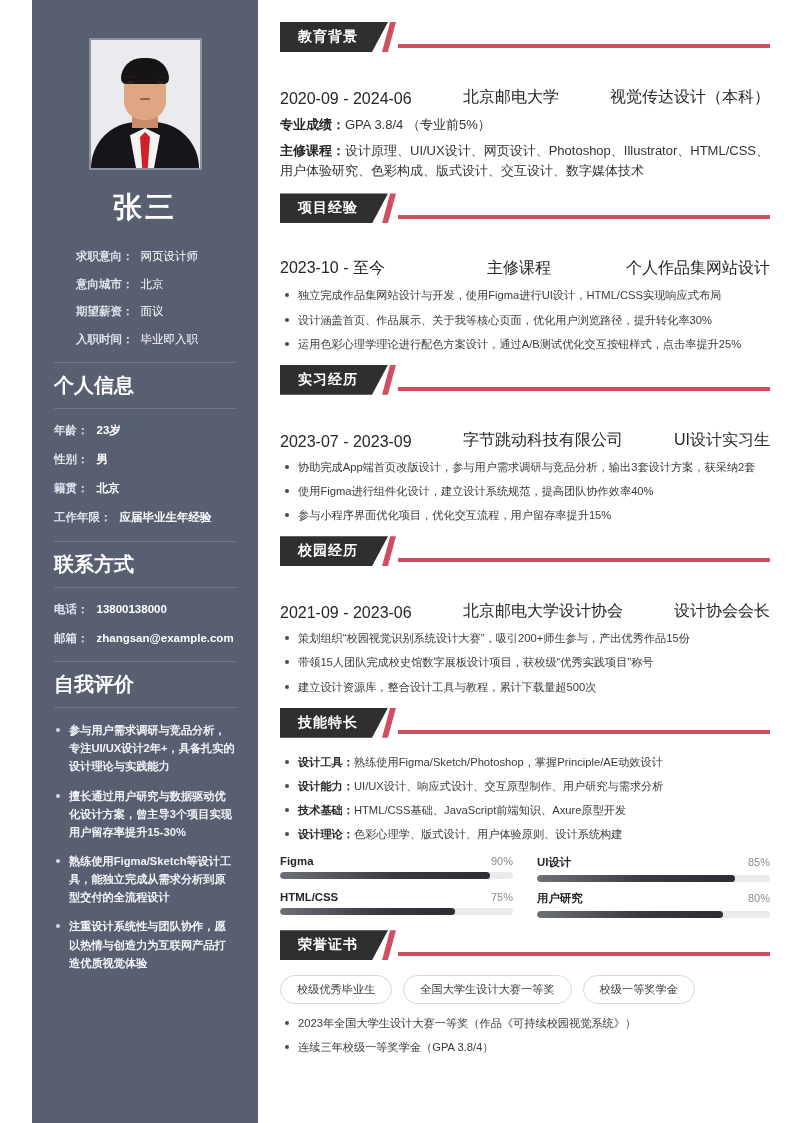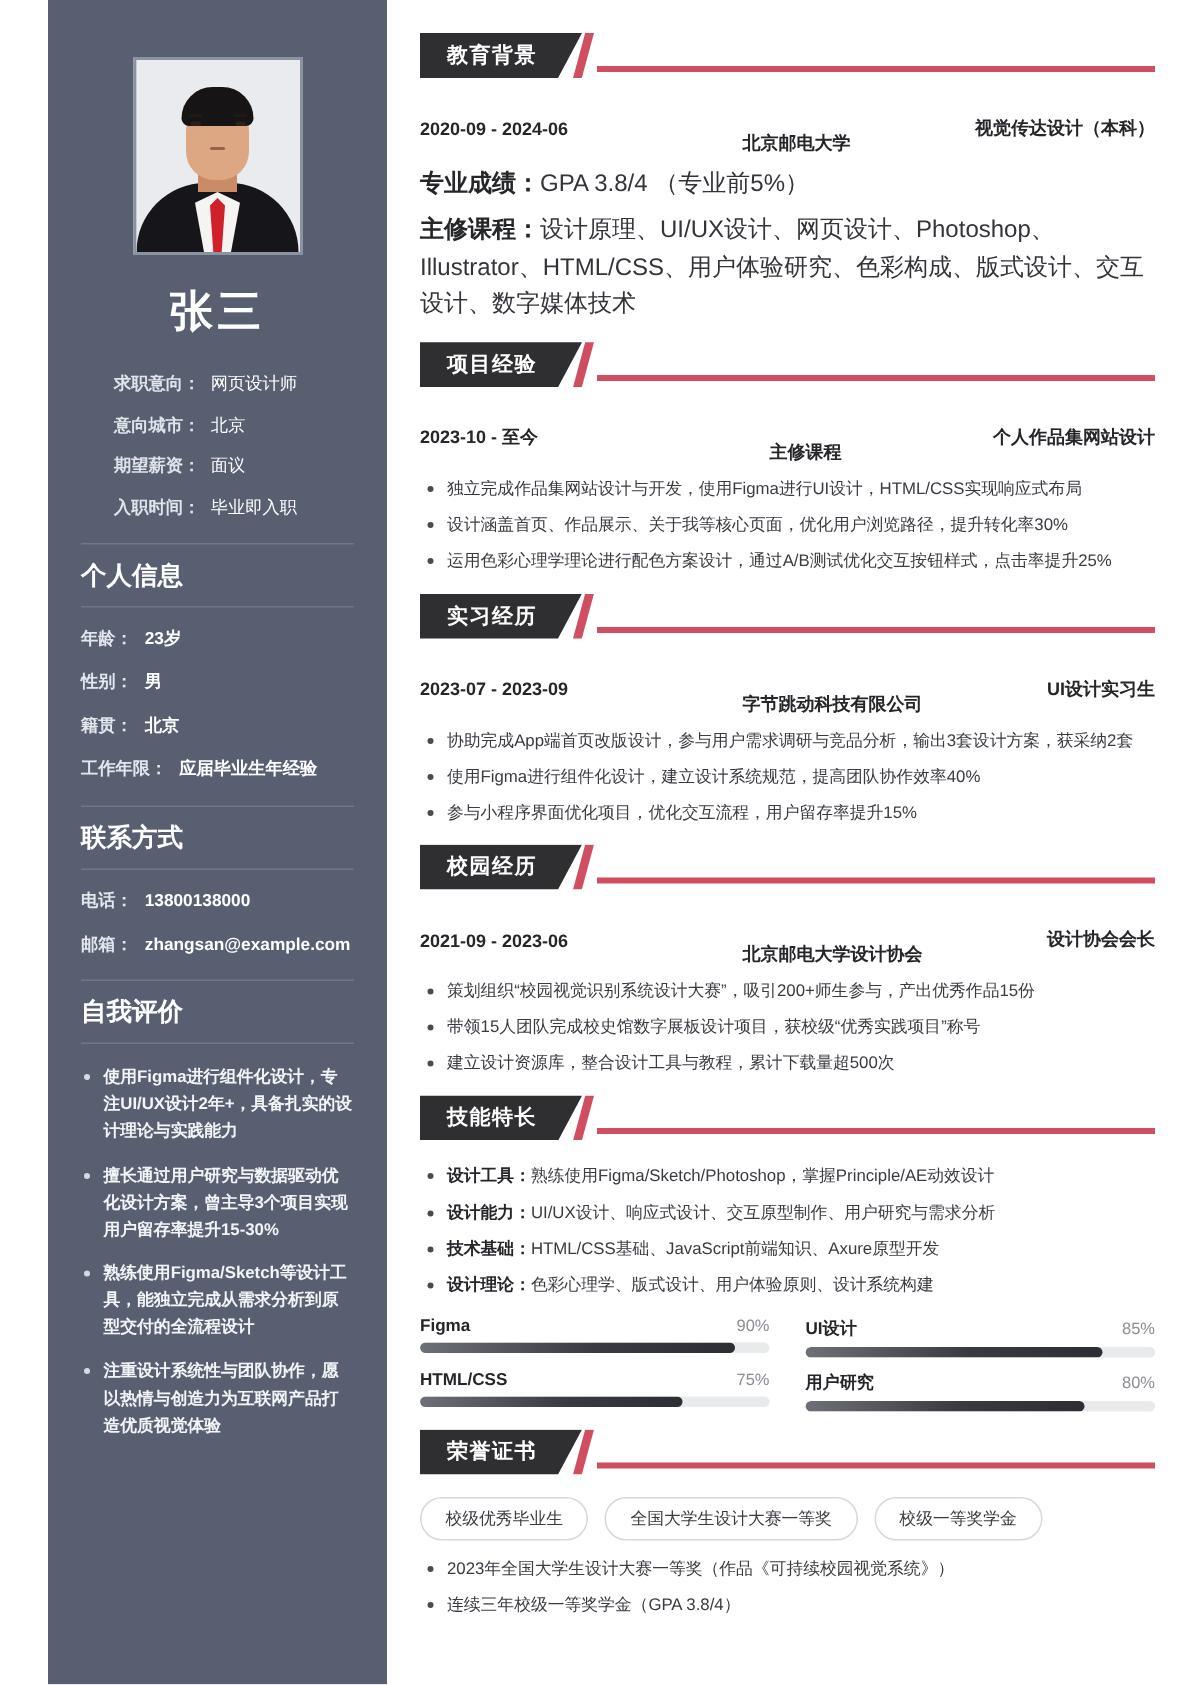--- a/index.html
+++ b/index.html
@@ -85,21 +85,21 @@
     display: flex; font-size: 11.5px; line-height: 1.45;
     margin-bottom: 11px;
   }
   .kv .k { font-weight: 700; color: #dfe3ea; white-space: nowrap; }
   .kv .v { font-weight: 400; color: #ffffff; margin-left: 7px; word-break: break-all; }
   .intent { padding: 0 4px; }
   .intent .kv { justify-content: flex-start; padding-left: 18px; }
 
   .side-sec { margin-top: 14px; }
   .side-sec-title {
-    font-size: 17px; font-weight: 700; color: #ffffff;
+    font-size: 20px; font-weight: 700; color: #ffffff;
     padding: 9px 0;
     border-top: 1px solid #6f7788;
     border-bottom: 1px solid #6f7788;
     margin-bottom: 13px;
   }
 
   .side-kv { display:flex; font-size: 11.5px; margin-bottom: 12px; line-height:1.5; }
   .side-kv .k { font-weight: 700; color: #e2e6ed; white-space: nowrap; }
   .side-kv .v { font-weight: 700; color: #ffffff; margin-left: 8px; word-break: break-all; }
 
@@ -146,29 +146,29 @@
     position: absolute; top: 0; height: 30px; width: 14px;
     background: #cf4f60;
     clip-path: polygon(58% 0, 100% 0, 42% 100%, 0 100%);
   }
   .sec-rule {
     position: absolute; right: 0; top: 22px; height: 4px;
     background: #cf4f60;
   }
 
   .entry-row {
-    display: flex; align-items: center;
-    font-size: 12px; font-weight: 700; color: #25262a;
+    display: flex; align-items: flex-end;
+    font-size: 16px; font-weight: 400; color: #25262a;
     margin-bottom: 7px;
   }
   .entry-row .date { flex: 0 0 132px; }
   .entry-row .org { flex: 1; text-align: center; margin-top: 20px; }
   .entry-row .role { flex: 0 0 auto; text-align: right; white-space: nowrap; }
 
-  .meta-row { font-size: 16px; color: #33343a; margin-bottom: 6px; line-height: 1.55; }
+  .meta-row { font-size: 13px; color: #33343a; margin-bottom: 6px; line-height: 1.55; }
   .meta-row .lbl { font-weight: 700; color: #25262a; }
 
   .b-list { list-style: none; margin-top: 2px; }
   .b-list li {
     position: relative;
     font-size: 11.2px; line-height: 1.62; color: #3a3b41;
     padding-left: 18px; margin-bottom: 6px;
   }
   .b-list li::before {
     content: ""; position: absolute; left: 5px; top: 7px;
@@ -278,21 +278,21 @@
       </div>
       <div class="side-kv">
         <span class="k">邮箱：</span>
         <span class="v">zhangsan@example.com</span>
       </div>
     </section>
 
     <section class="side-sec">
       <div class="side-sec-title">自我评价</div>
       <ul class="eval-list">
-        <li>使用Figma进行组件化设计，专注UI/UX设计2年+，具备扎实的设计理论与实践能力</li>
+        <li>参与用户需求调研与竞品分析，专注UI/UX设计2年+，具备扎实的设计理论与实践能力</li>
         <li>擅长通过用户研究与数据驱动优化设计方案，曾主导3个项目实现用户留存率提升15-30%</li>
         <li>熟练使用Figma/Sketch等设计工具，能独立完成从需求分析到原型交付的全流程设计</li>
         <li>注重设计系统性与团队协作，愿以热情与创造力为互联网产品打造优质视觉体验</li>
       </ul>
     </section>
   </aside>
 
   <main class="main">
 
     <section class="sec">

